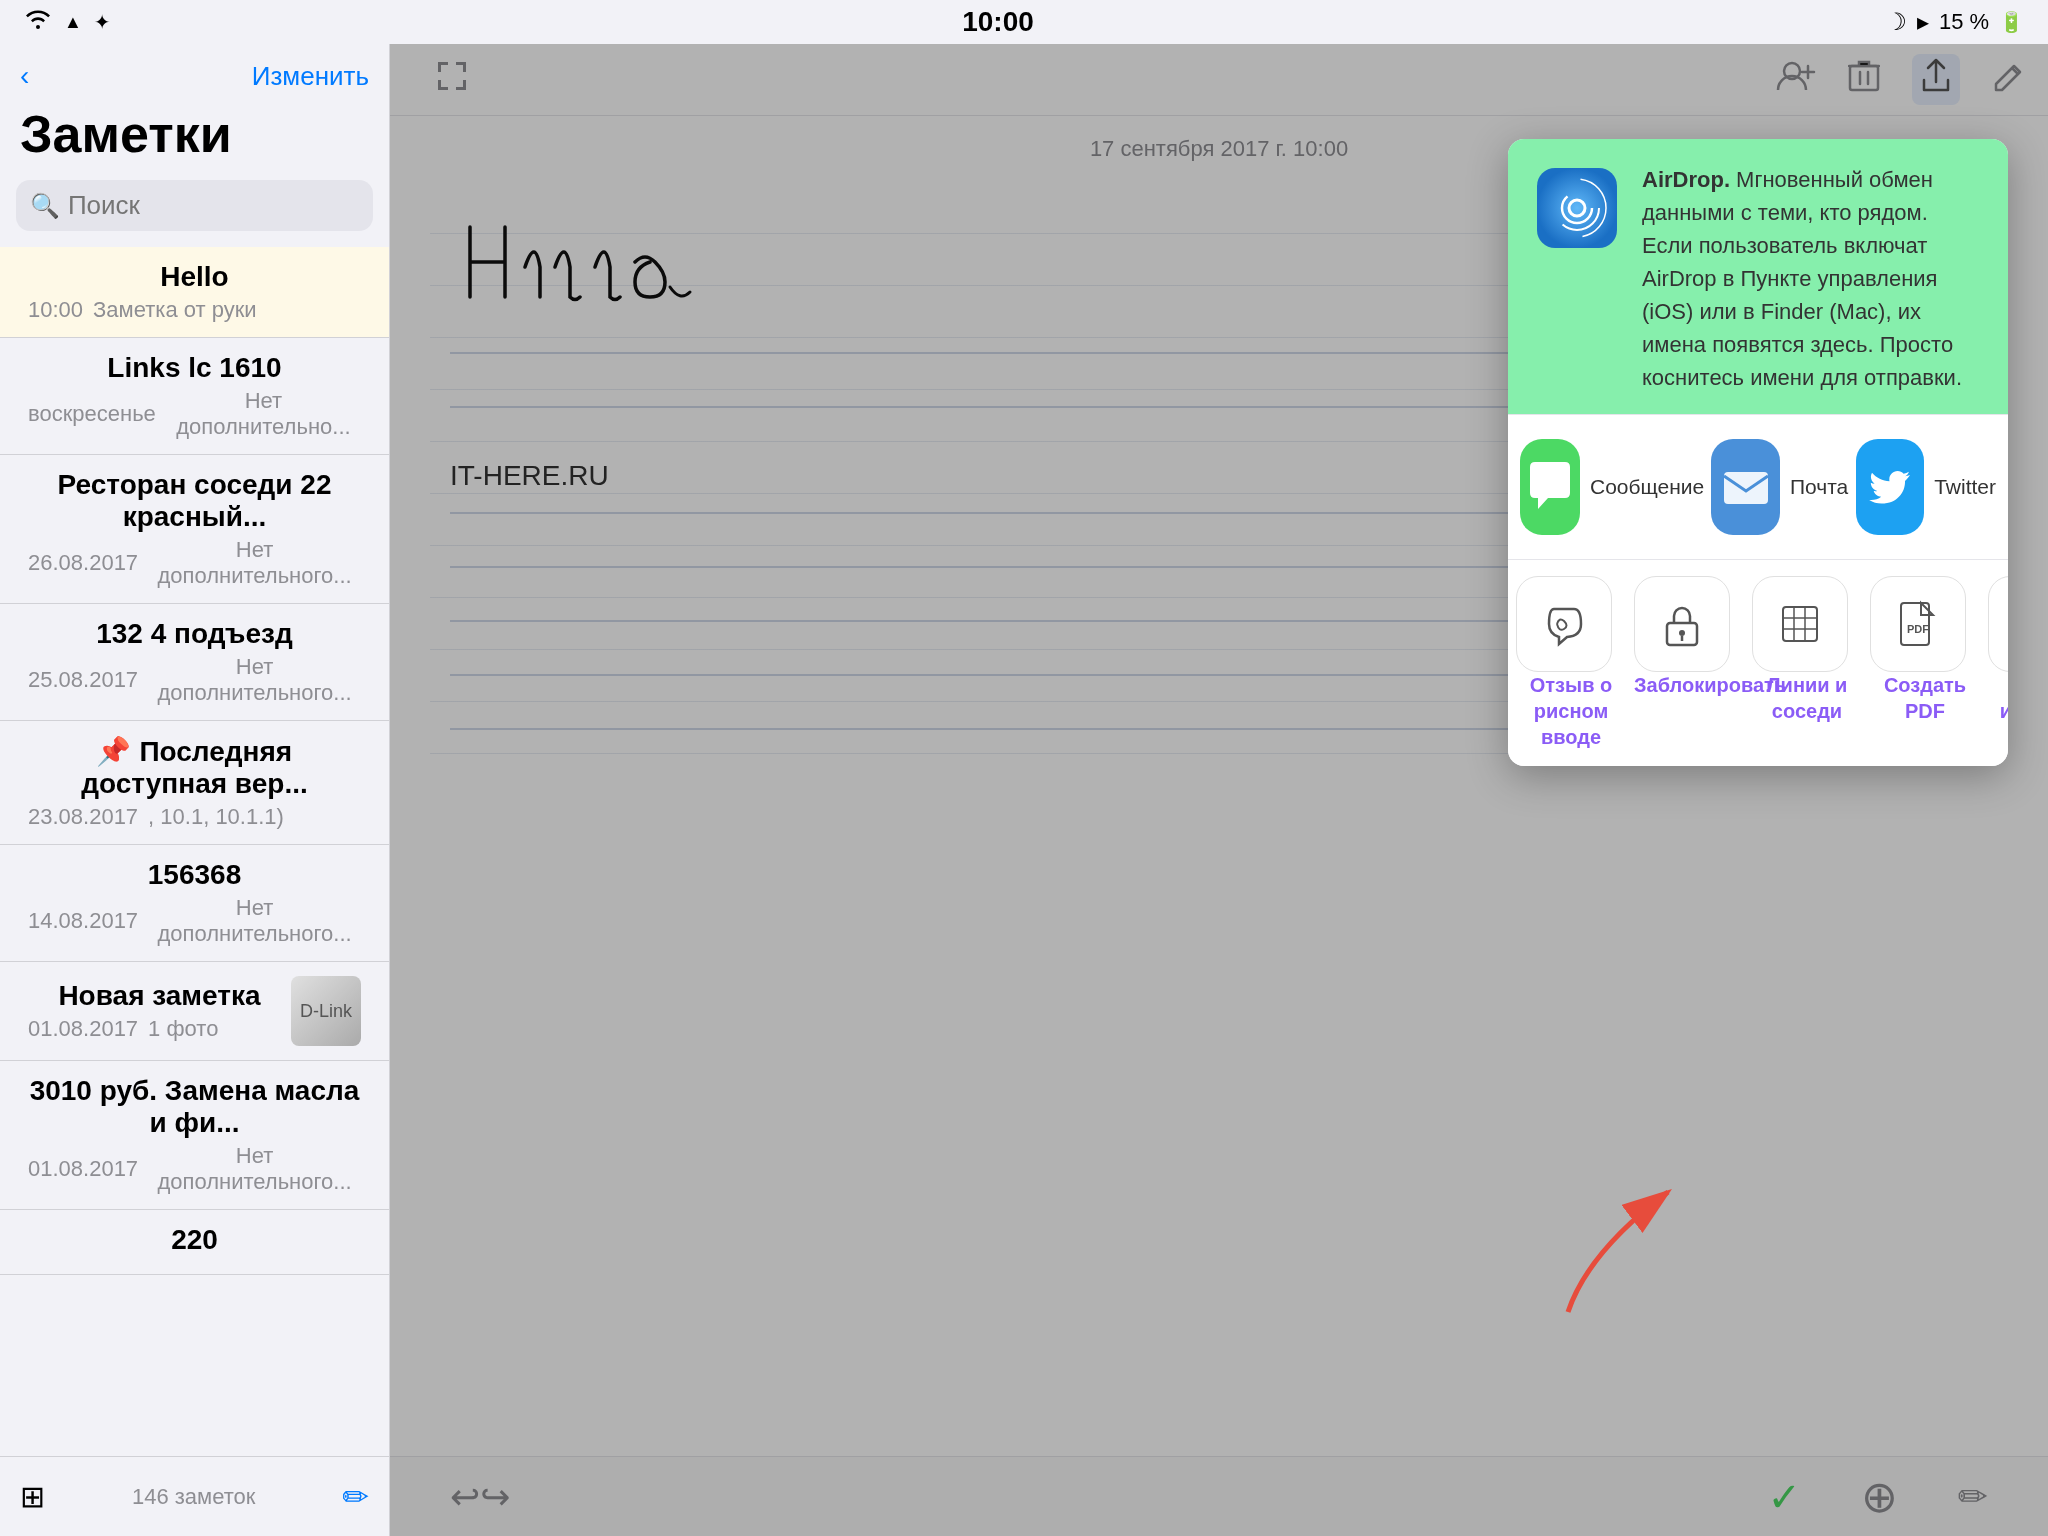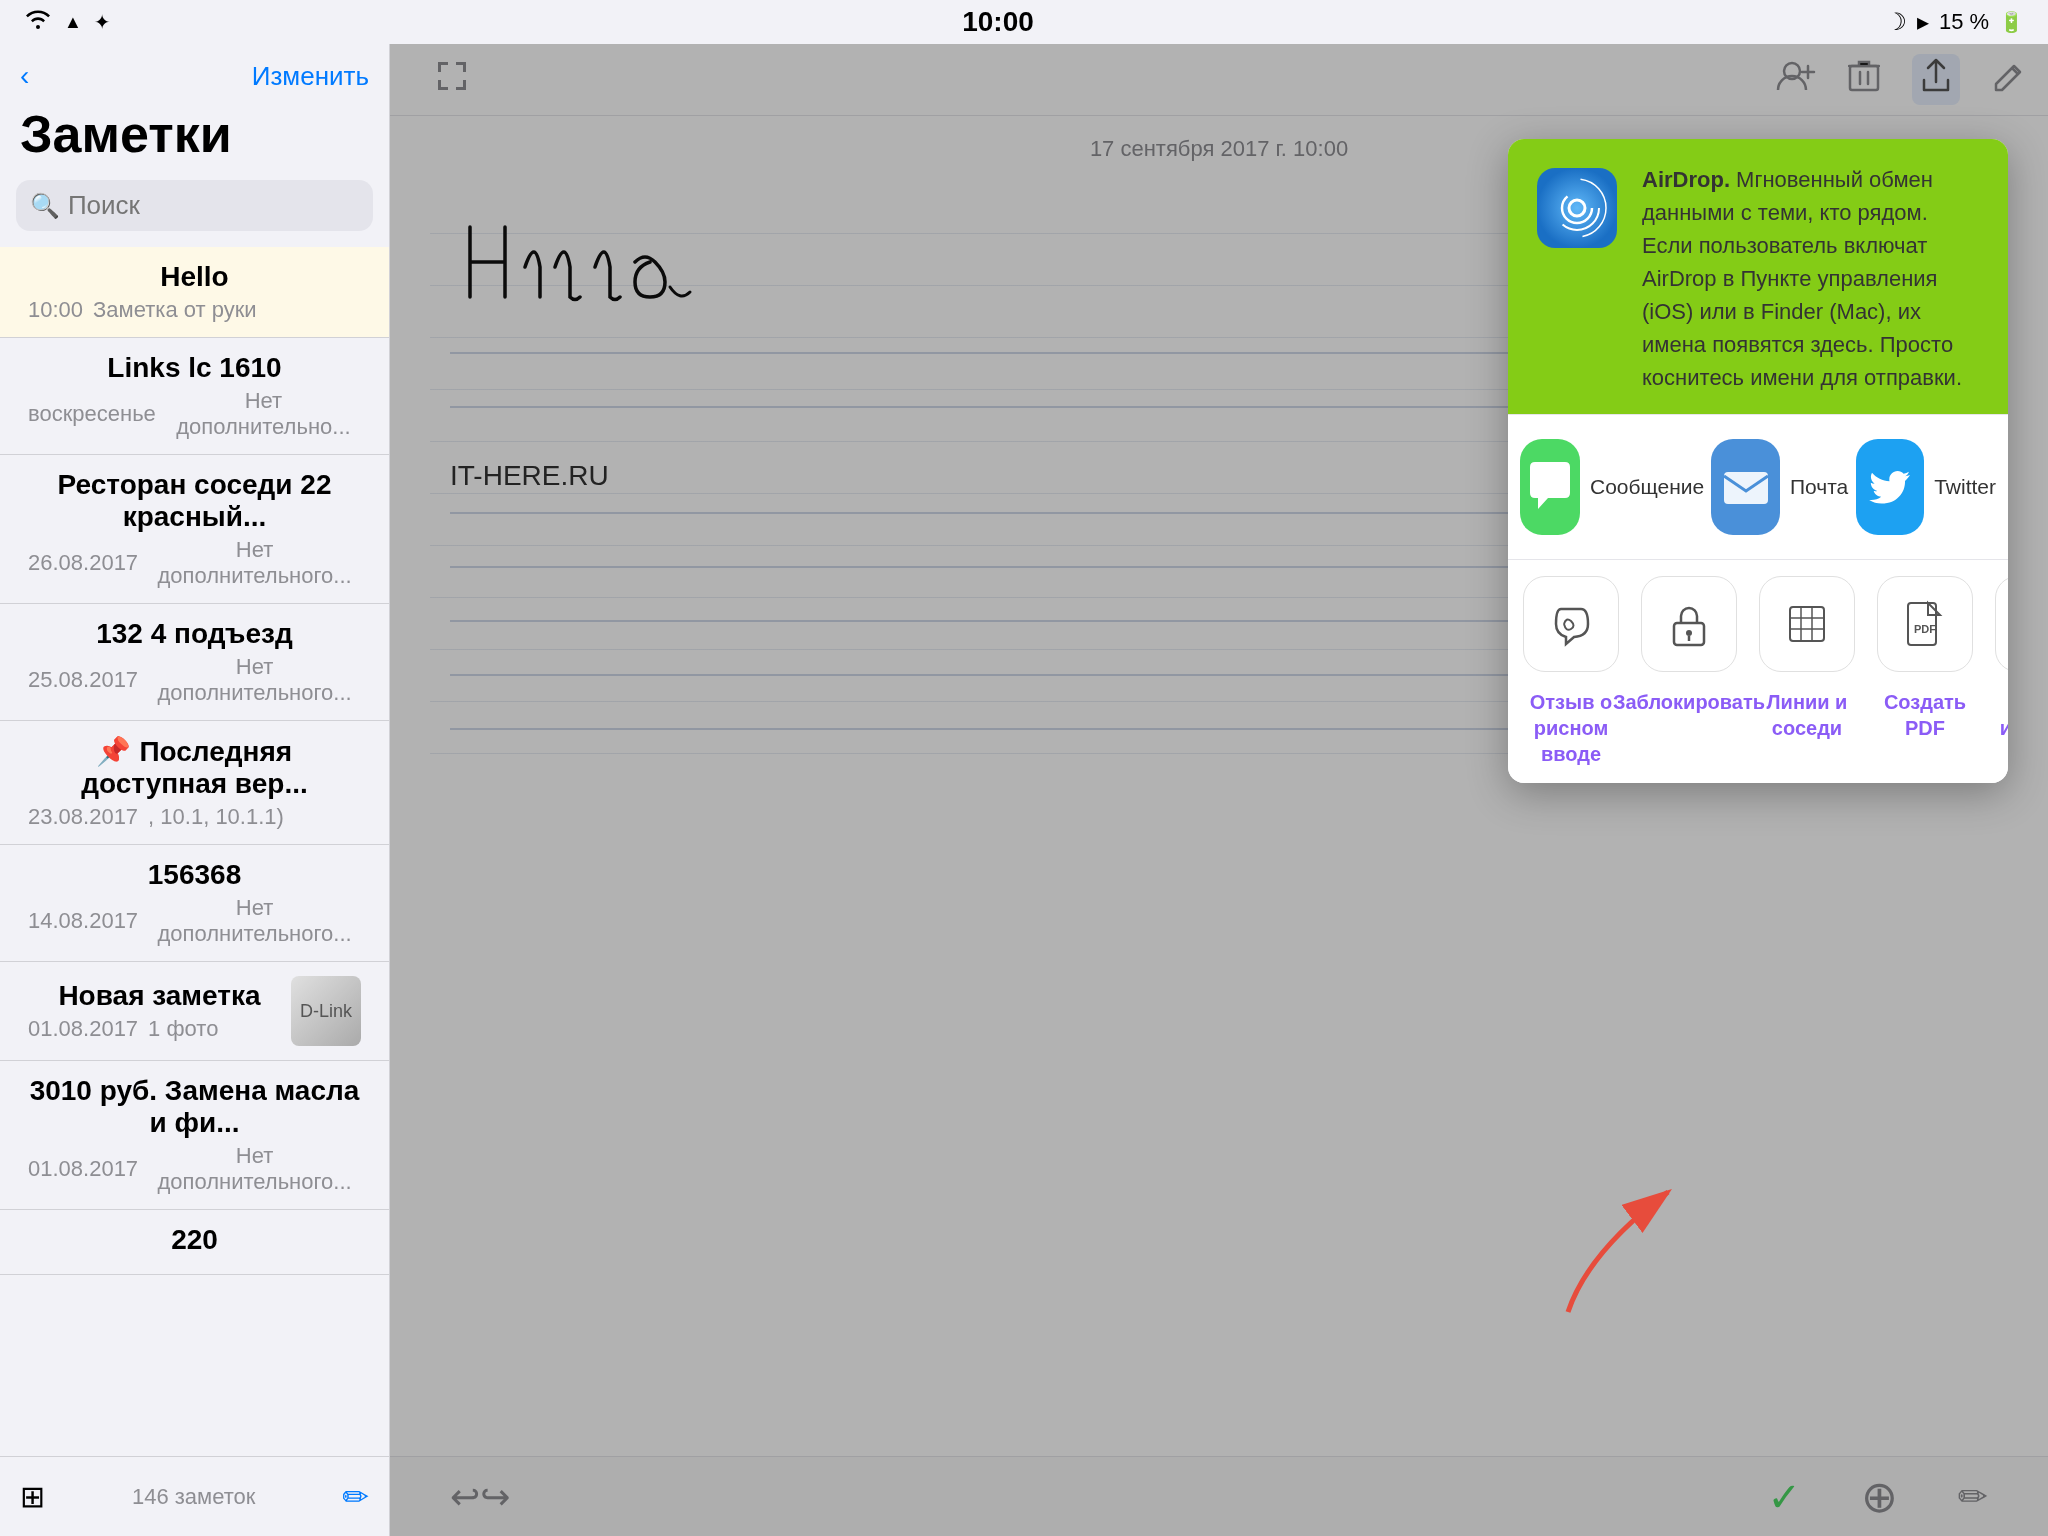--- a/index.html
+++ b/index.html
@@ -184,21 +184,21 @@
       width: 500px;
       background: #f2f2f7;
       border-radius: 16px;
       box-shadow: 0 10px 40px rgba(0,0,0,0.3);
       overflow: hidden;
       z-index: 300;
     }
 
     
     .airdrop-section {
-      background: #84cc16;
+      background: #86efac;
       padding: 24px 24px 20px;
       display: flex;
       gap: 20px;
       align-items: flex-start;
       border-bottom: 1px solid #e5e5ea;
     }
     .airdrop-icon {
       width: 90px;
       height: 90px;
       flex-shrink: 0;
@@ -247,22 +247,22 @@
     .share-actions-row {
       background: #fff;
       padding: 16px 8px;
       display: flex;
       gap: 8px;
       overflow-x: auto;
     }
     .share-action-item {
       display: flex;
       flex-direction: column;
-      align-items: center;
-      gap: 17px;
+      align-items: flex-start;
+      gap: 0;
       min-width: 110px;
       cursor: pointer;
     }
     .share-action-icon {
       width: 96px;
       height: 96px;
       background: #fff;
       border: 1px solid #e0e0e0;
       border-radius: 22px;
       display: flex;

